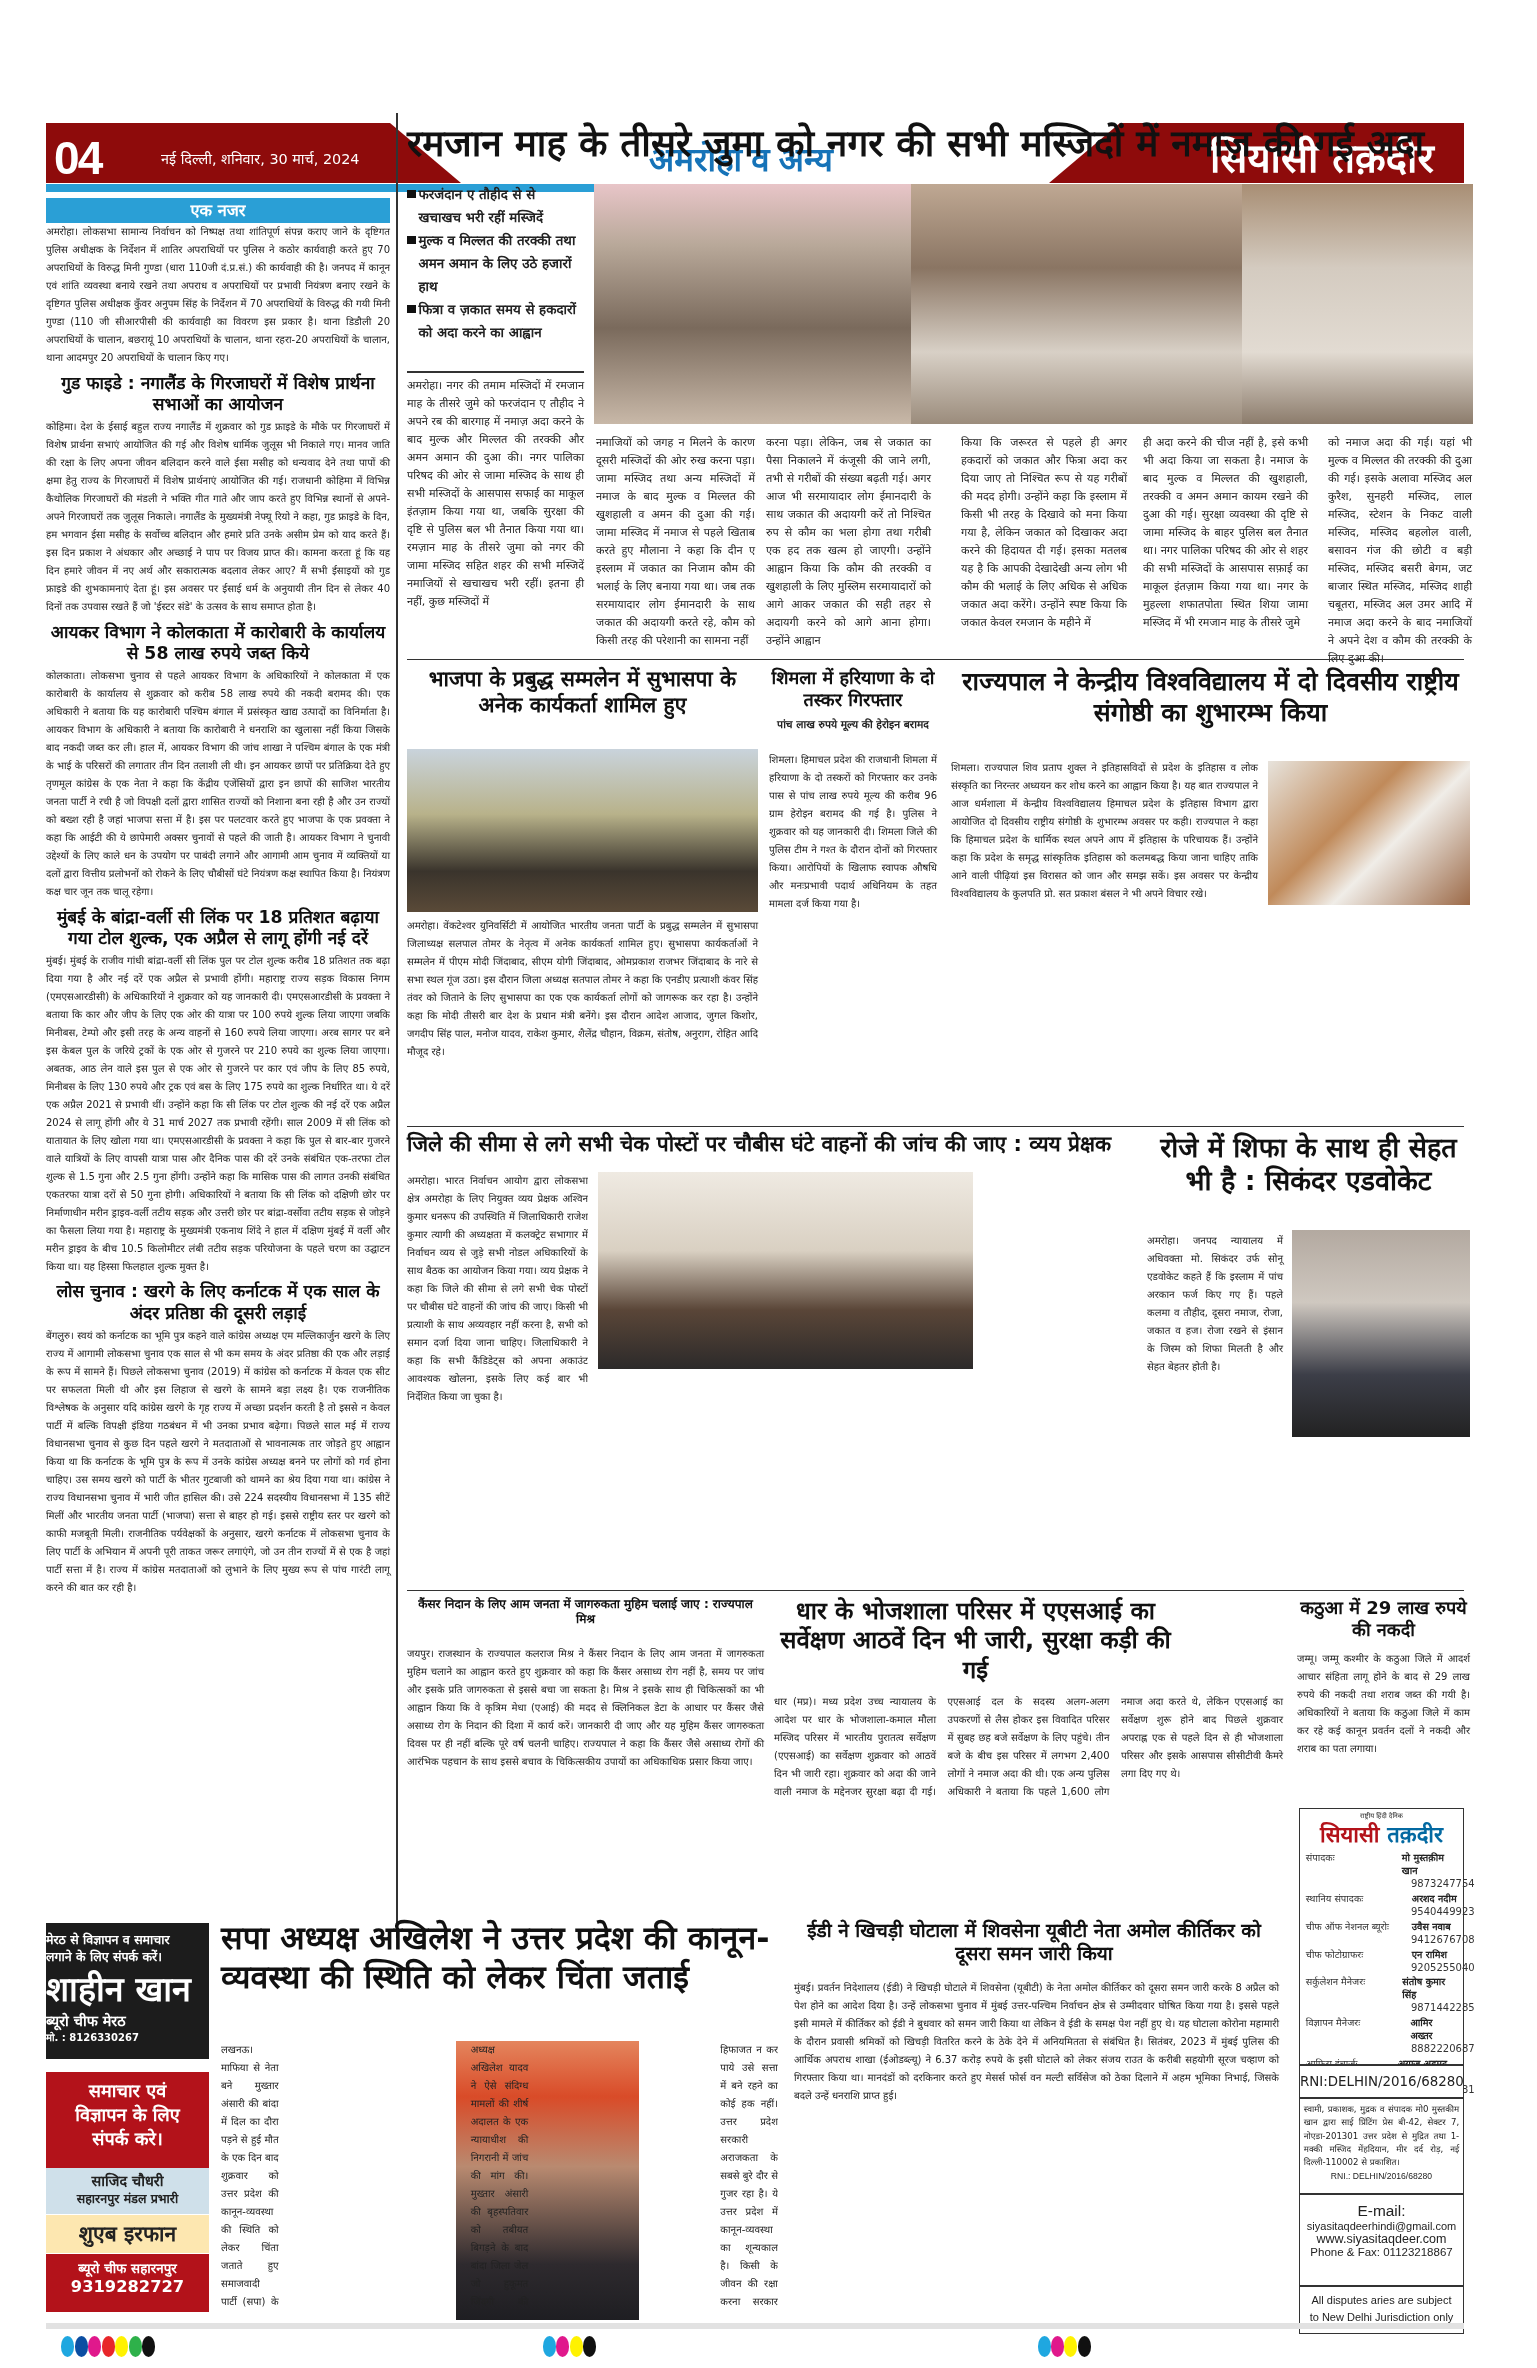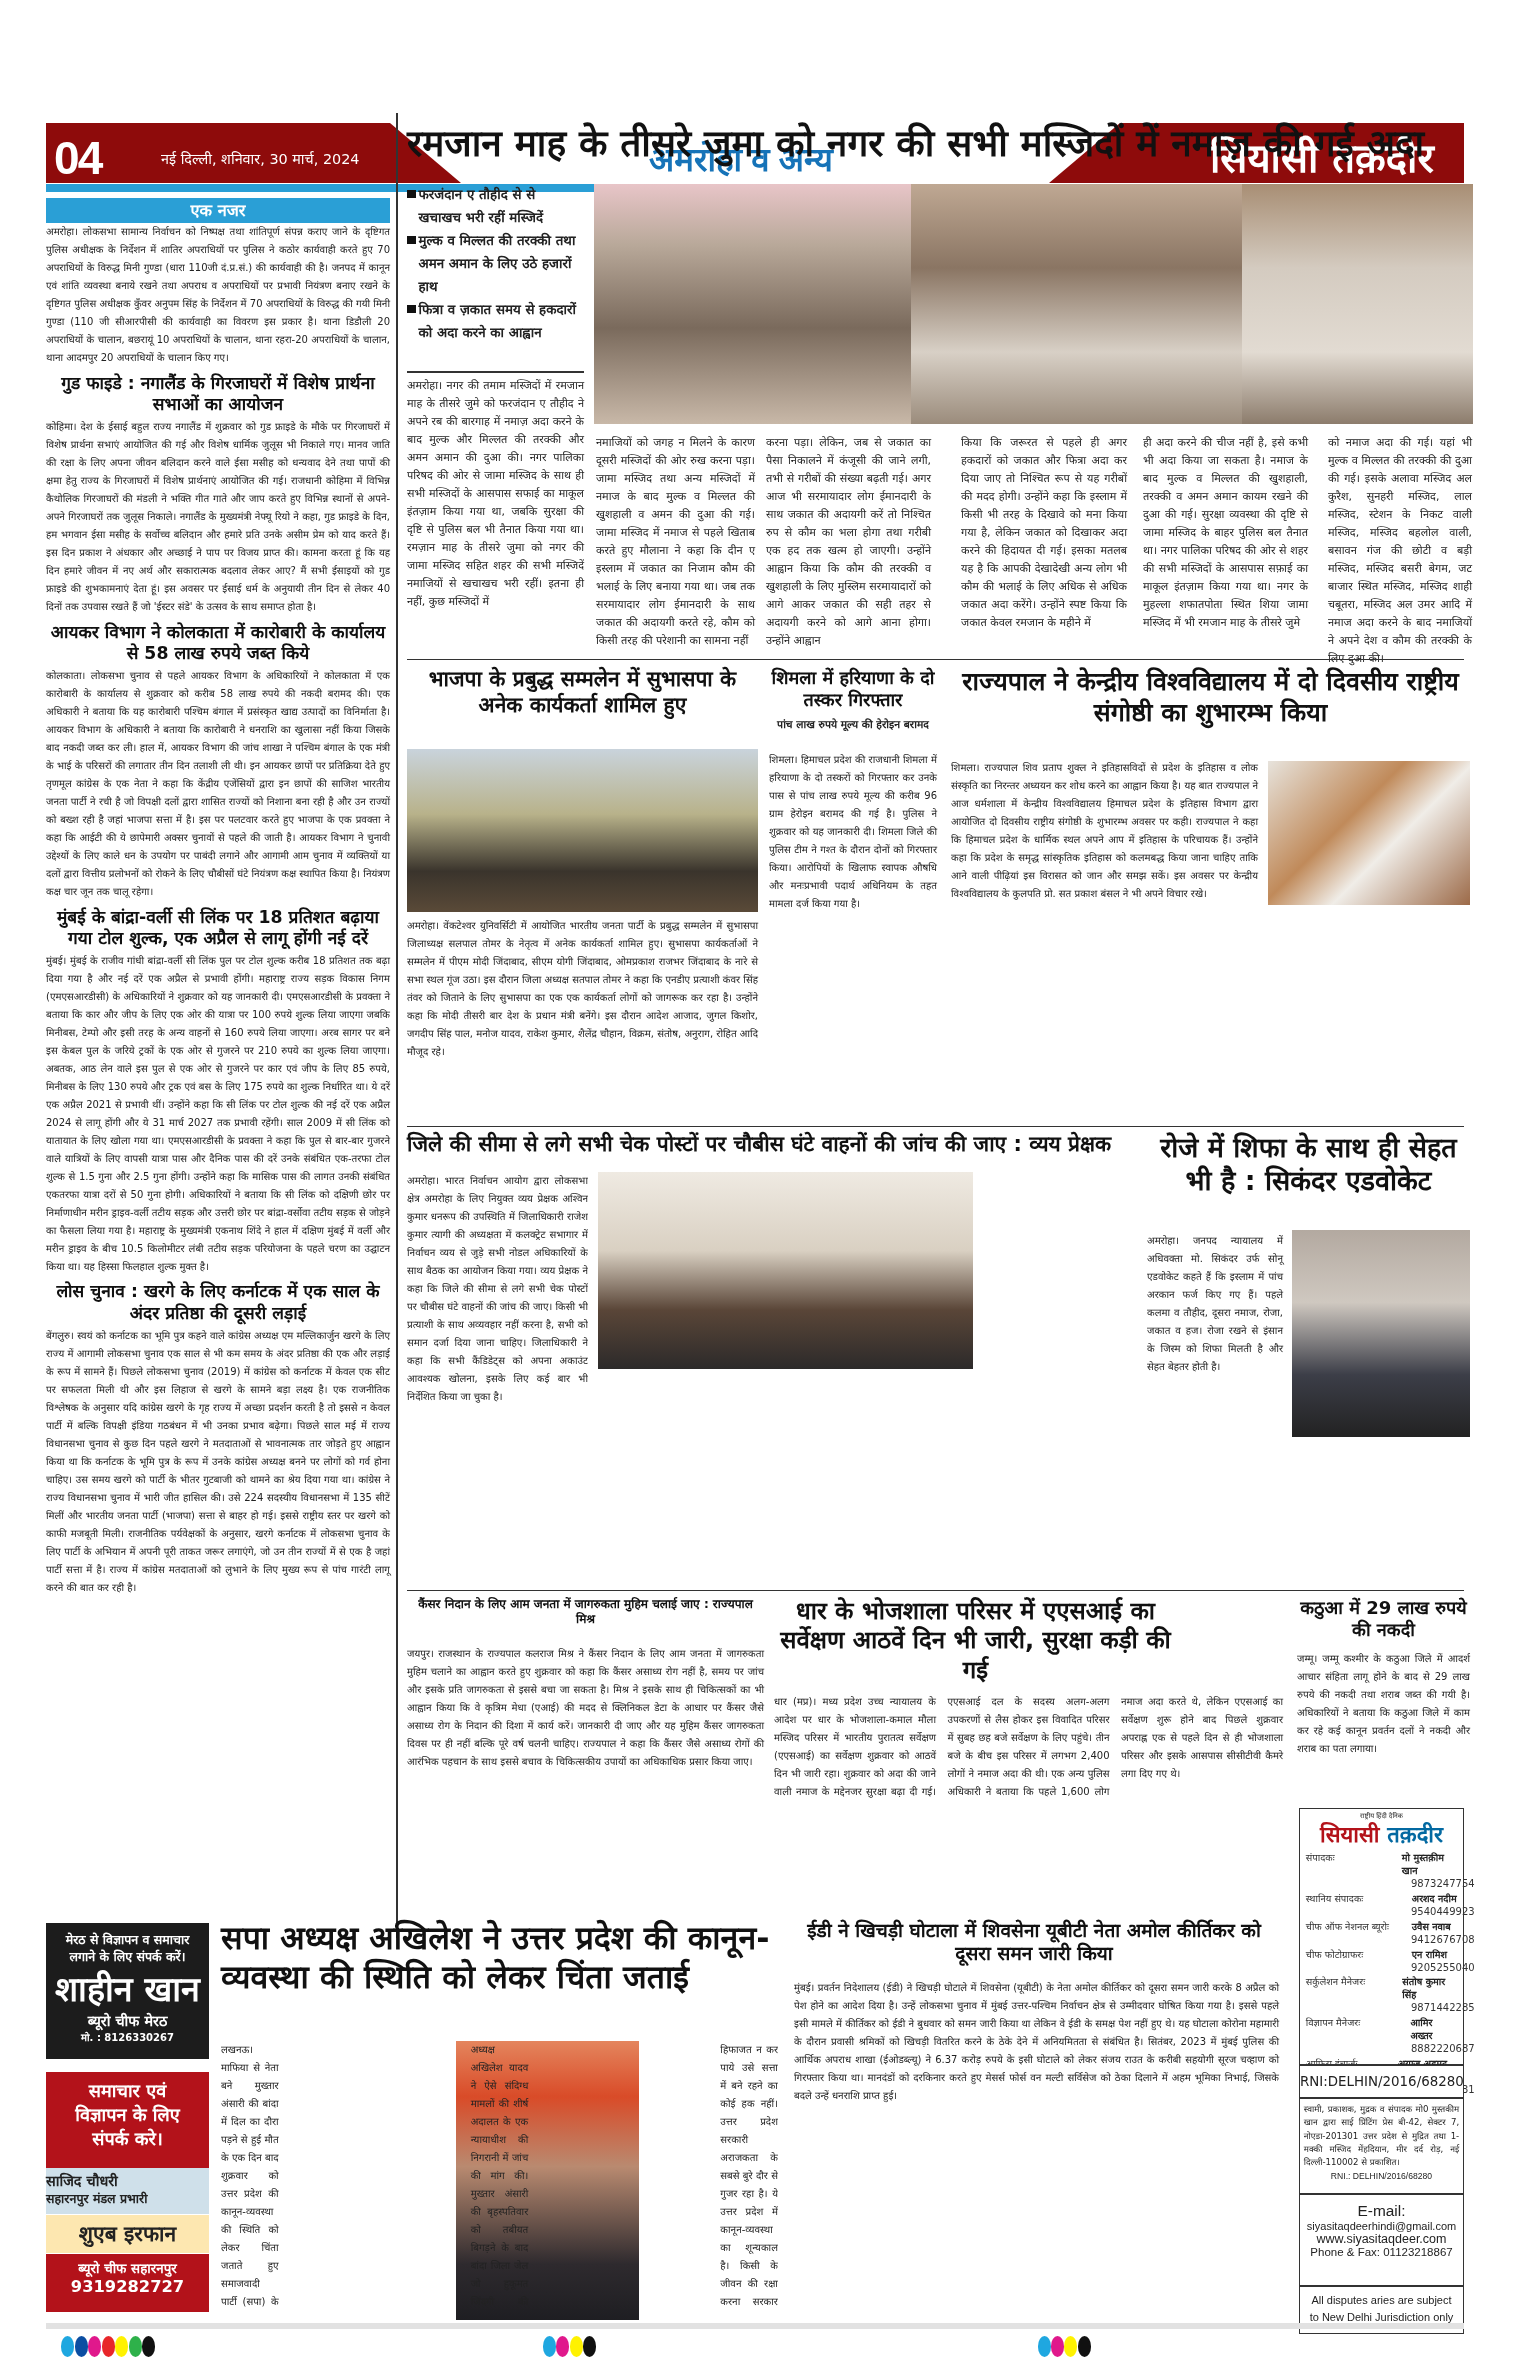--- a/index.html
+++ b/index.html
@@ -14,23 +14,23 @@
 .topbar{left:46px;top:184px;width:1418px;height:7.7px;background:#2a9fd6}
 .col-rule{background:#333;width:1.9px}
 h2{font-weight:bold;color:#111;line-height:1.22;text-align:center;font-family:"DejaVu Sans",sans-serif}
 .body{font-size:11px;line-height:18px;text-align:justify;color:#222}
 .body.sm{font-size:10px;line-height:18px}
 .photo{background:linear-gradient(135deg,#c9b7a0,#8f7e6a 40%,#e0d5c5 70%,#a0907c);}
 .bullets{font-size:13.4px;font-weight:bold;line-height:23px}
 .bullets div{position:relative;padding-left:11.5px}
 .bullets div:before{content:"";position:absolute;left:0;top:6.7px;width:8.6px;height:8.6px;background:#111}
 .rule-h{height:1.9px;background:#333}
-.ad-black{background:#1c1c1c;color:#fff;text-align:center}
+.ad-black{background:#1c1c1c;color:#fff;}
 .ad-red{background:#b3121a;color:#fff;text-align:center}
-.ad-blue{background:#cfe0ea;color:#222;}
+.ad-blue{background:#cfe0ea;color:#222;text-align:center}
 .ad-yellow{background:#fde7b0;color:#222;text-align:center}
 .imprint{border:1.4px solid #333;background:#fff}
 .imprint .row{display:flex;font-size:9.6px;padding:2.9px 5.8px}
 .imprint .role{width:106px;color:#333}
 .imprint .name{font-weight:bold}
 .imprint .phone{padding-left:111px;font-size:10px;color:#333;margin-top:-1.9px}
 .dot{position:absolute;width:13.4px;height:21px;border-radius:50%}
 .grey-strip{left:46px;top:2323px;width:1418px;height:5.8px;background:#e2e2e2}
 </style>
 </head>

